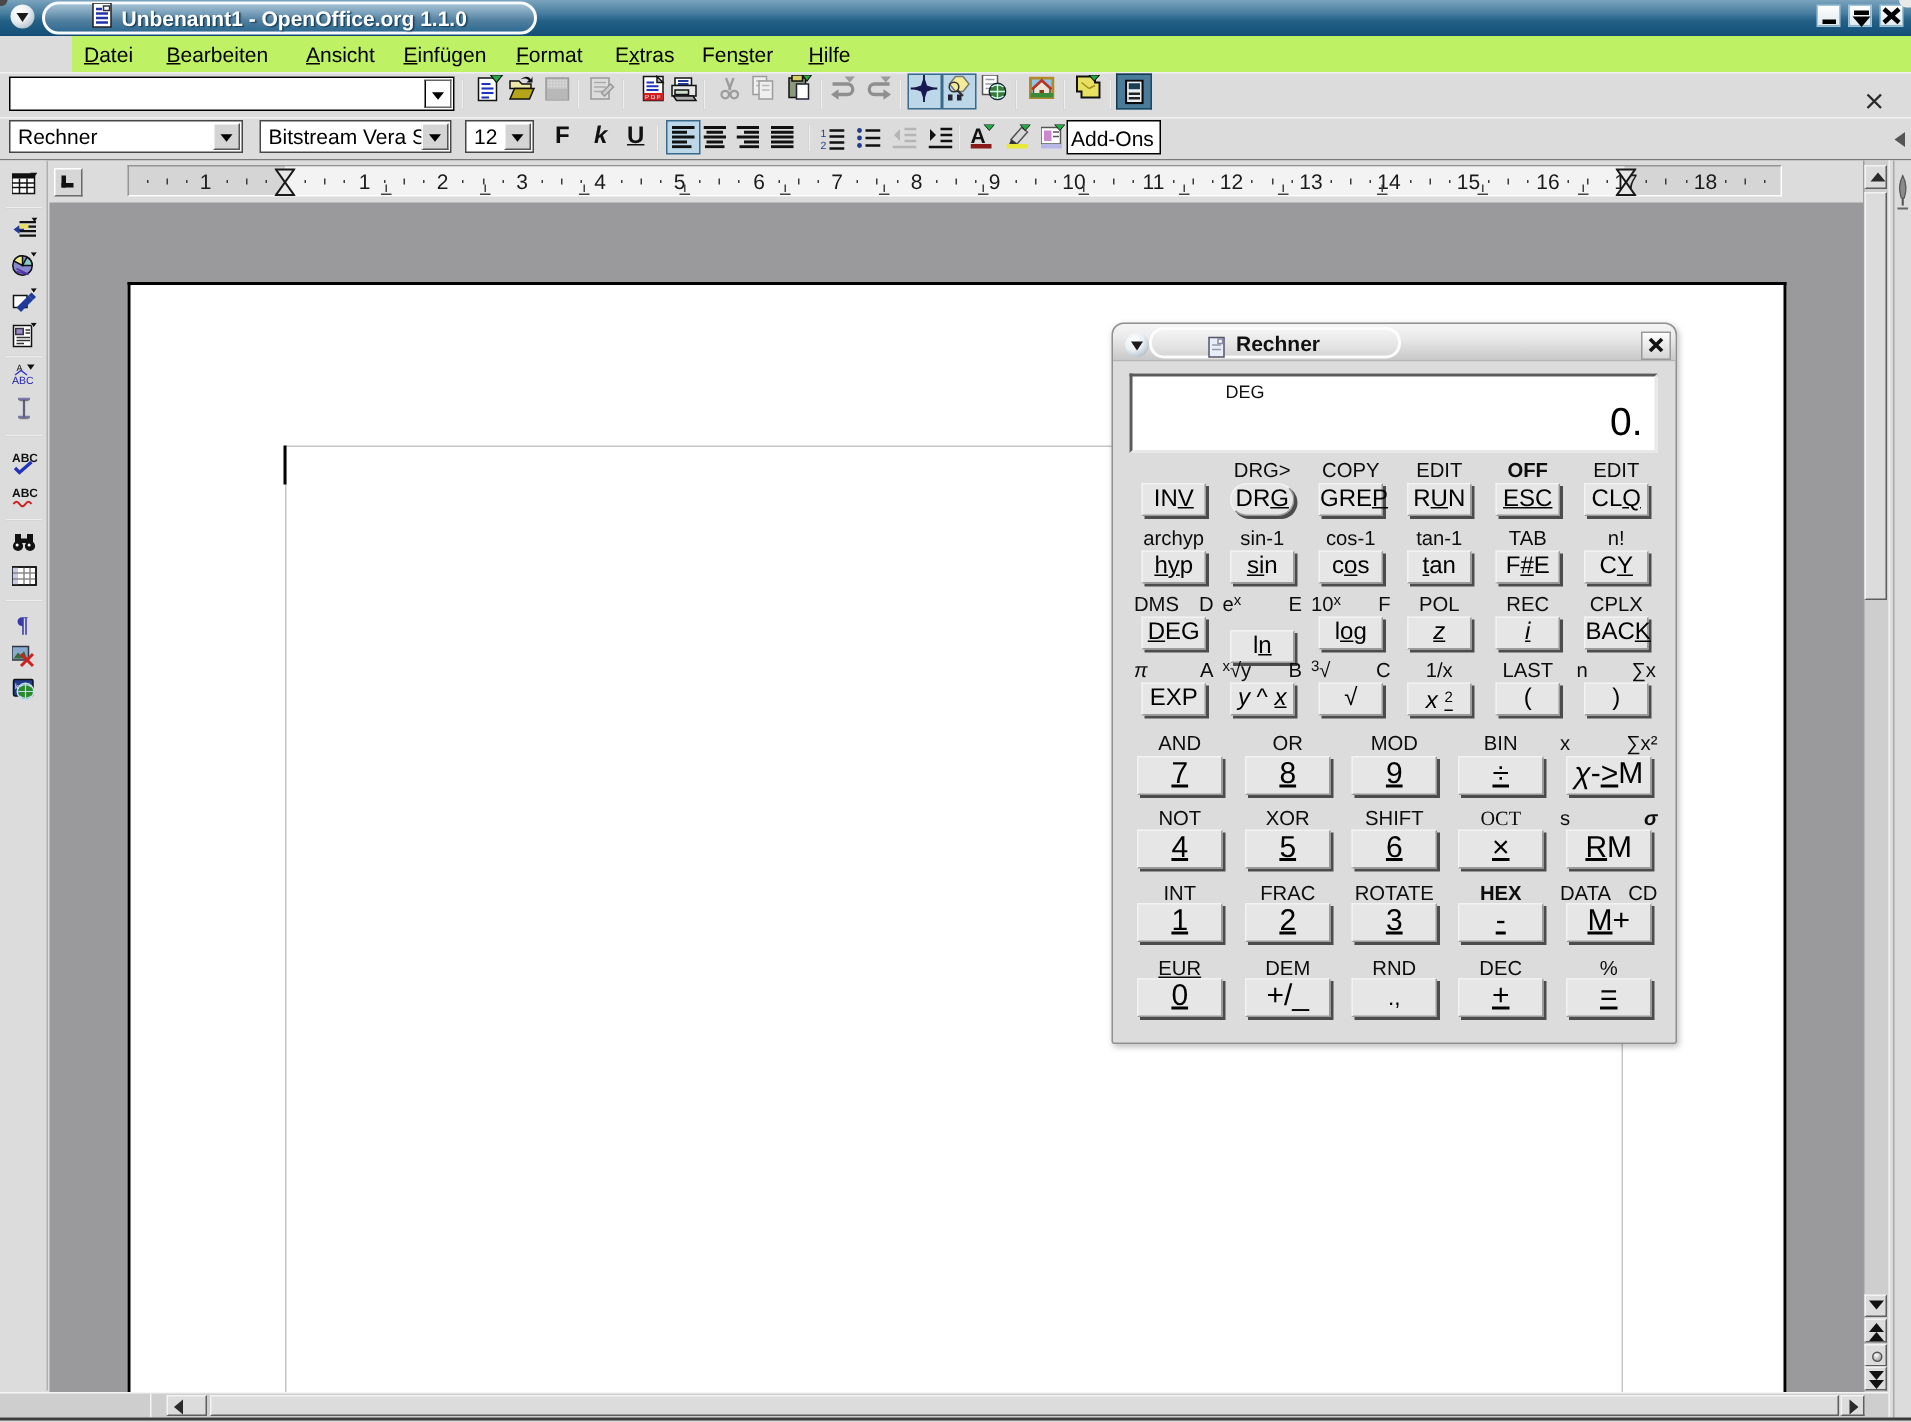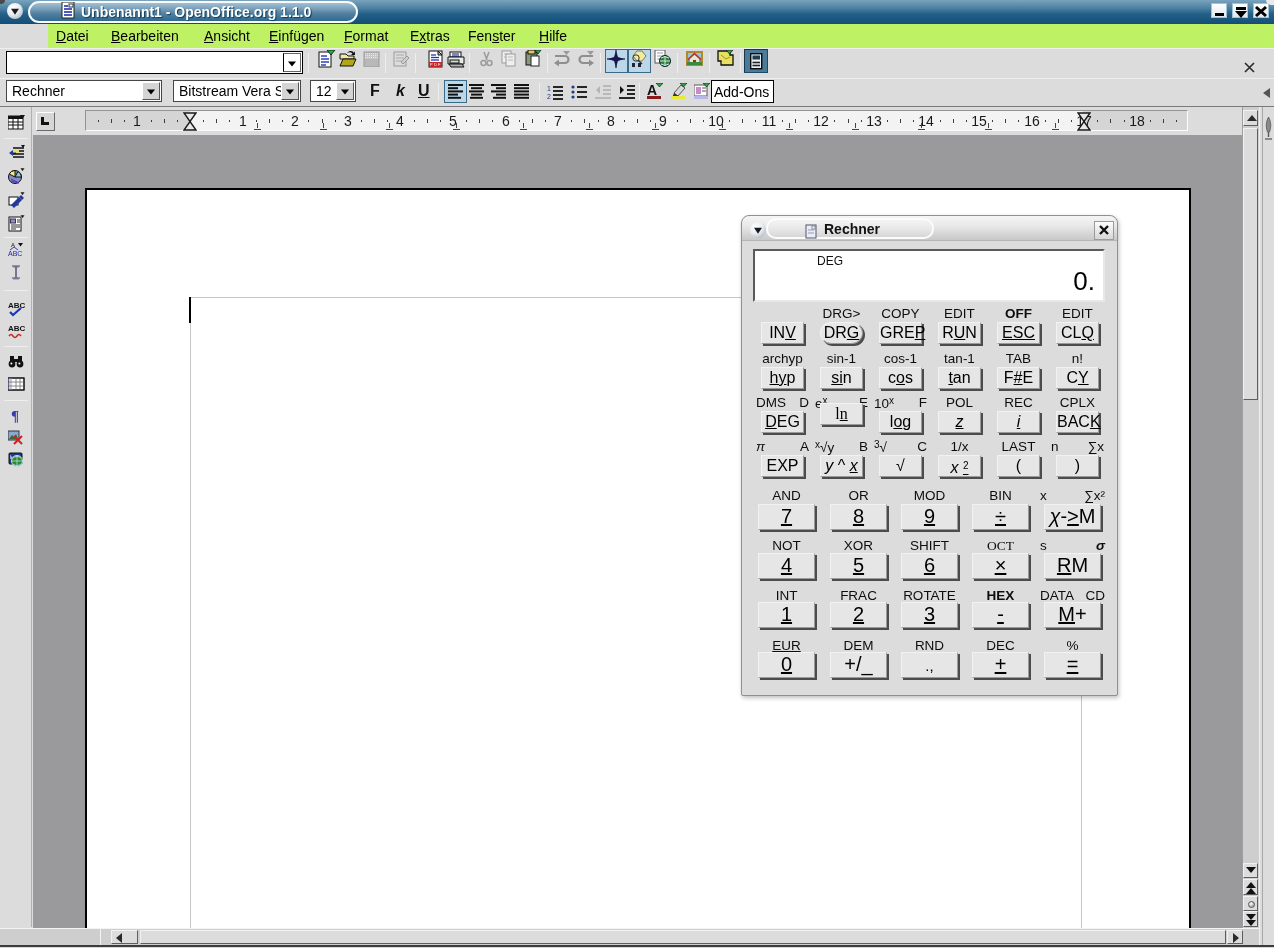--- a/index.html
+++ b/index.html
@@ -698,21 +698,21 @@
         <span>D</span>
       </span>
     </div>
 <div class="cbt sci" style="left:19px;top:194.5px;"><u>D</u>EG</div>
 <div class="clabel" style="left:70px;top:178.5px;width:59px;">
       <span style="display:flex;justify-content:space-between;width:100%;padding:0 3px">
         <span>e<span style="font-size:10px;vertical-align:4px">x</span></span>
         <span>E</span>
       </span>
     </div>
-<div class="cbt sci" style="left:78px;top:187px;font-family:Liberation Serif, serif;">l<u>n</u></div>
+<div class="cbt sci" style="left:78px;top:204px;">l<u>n</u></div>
 <div class="clabel" style="left:129px;top:178.5px;width:59px;">
       <span style="display:flex;justify-content:space-between;width:100%;padding:0 3px">
         <span>10<span style="font-size:10px;vertical-align:4px">x</span></span>
         <span>F</span>
       </span>
     </div>
 <div class="cbt sci" style="left:137px;top:194.5px;">l<u>o</u>g</div>
 <div class="clabel" style="left:188px;top:178.5px;width:59px;">POL</div>
 <div class="cbt sci" style="left:196px;top:194.5px;"><span style="font-style:italic"><u>z</u></span></div>
 <div class="clabel" style="left:247px;top:178.5px;width:59px;">REC</div>

